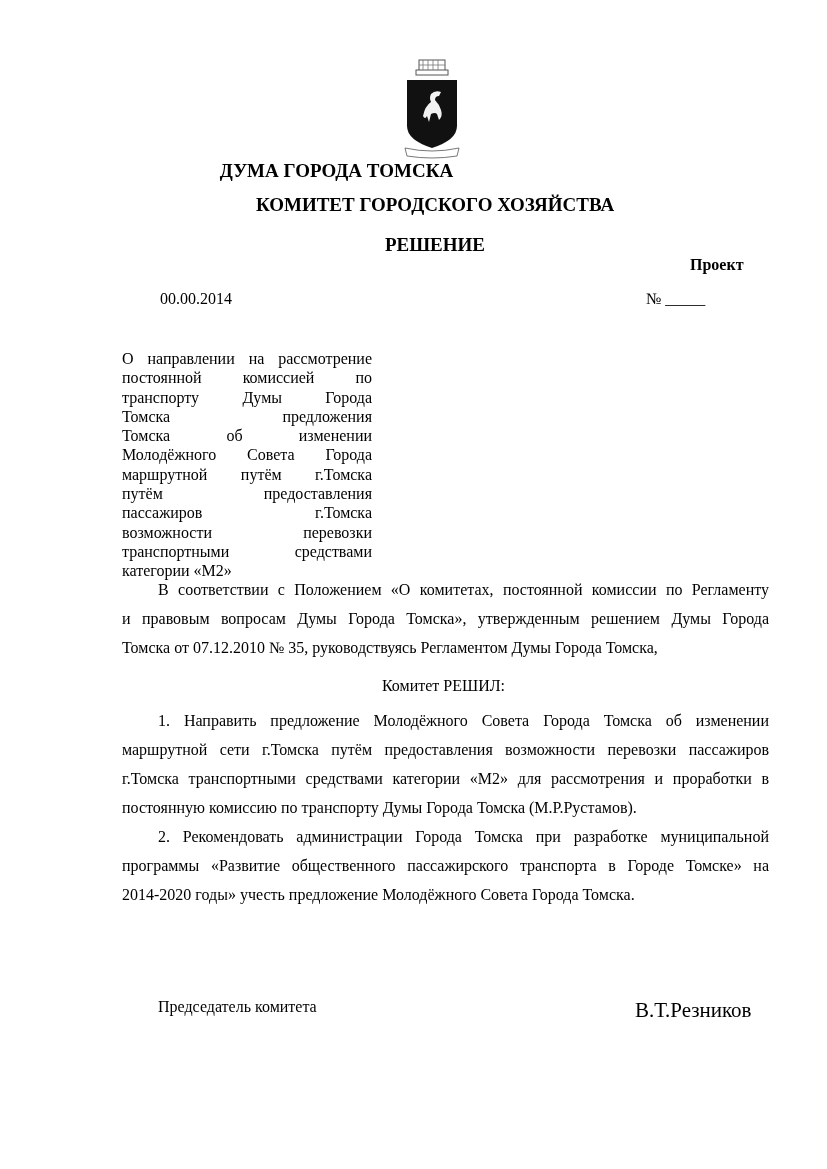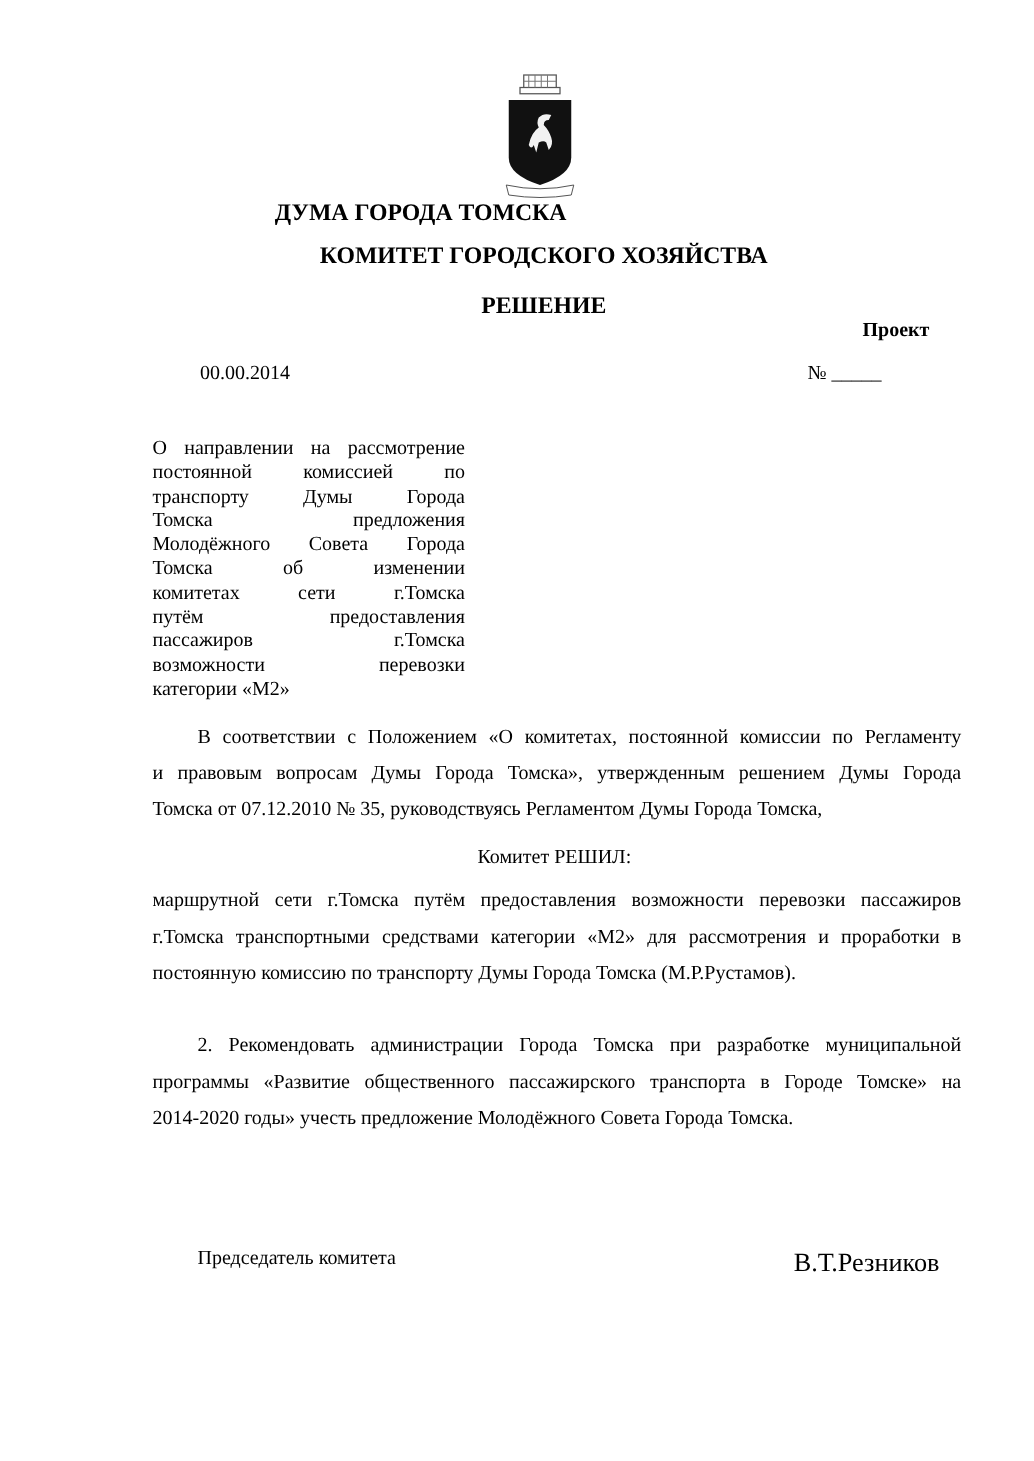--- a/index.html
+++ b/index.html
@@ -60,38 +60,40 @@
 <div class="abs project">Проект</div>
 
 <div class="abs date">00.00.2014</div>
 <div class="abs num">№  _____</div>
 
 <div class="abs subject">
   <span>О направлении на рассмотрение</span>
   <span>постоянной комиссией по</span>
   <span>транспорту Думы Города</span>
   <span>Томска предложения</span>
+  <span>Томска об изменении</span>
   <span>Молодёжного Совета Города</span>
-  <span>Томска об изменении</span>
-  <span>комитетах сети г.Томска</span>
+  <span>маршрутной путём г.Томска</span>
   <span>путём предоставления</span>
   <span>пассажиров г.Томска</span>
   <span>возможности перевозки</span>
+  <span>транспортными средствами</span>
   <span class="last">категории «М2»</span>
 </div>
 
 <div class="abs para p1">
   <span class="line indent">В соответствии с Положением «О комитетах, постоянной комиссии по Регламенту</span>
   <span class="line">и правовым вопросам Думы Города Томска», утвержденным решением Думы Города</span>
   <span class="line last">Томска от 07.12.2010 № 35, руководствуясь Регламентом Думы Города Томска,</span>
 </div>
 
 <div class="abs decided">Комитет РЕШИЛ:</div>
 
 <div class="abs para p2">
+  <span class="line indent">1. Направить предложение Молодёжного Совета Города Томска об изменении</span>
   <span class="line">маршрутной сети г.Томска путём предоставления возможности перевозки пассажиров</span>
   <span class="line">г.Томска транспортными средствами категории «М2» для рассмотрения и проработки в</span>
   <span class="line last">постоянную комиссию по транспорту Думы Города Томска (М.Р.Рустамов).</span>
 </div>
 
 <div class="abs para p3">
   <span class="line indent">2. Рекомендовать администрации Города Томска при разработке муниципальной</span>
   <span class="line">программы «Развитие общественного пассажирского транспорта в Городе Томске» на</span>
   <span class="line last">2014-2020 годы» учесть предложение Молодёжного Совета Города Томска.</span>
 </div>

